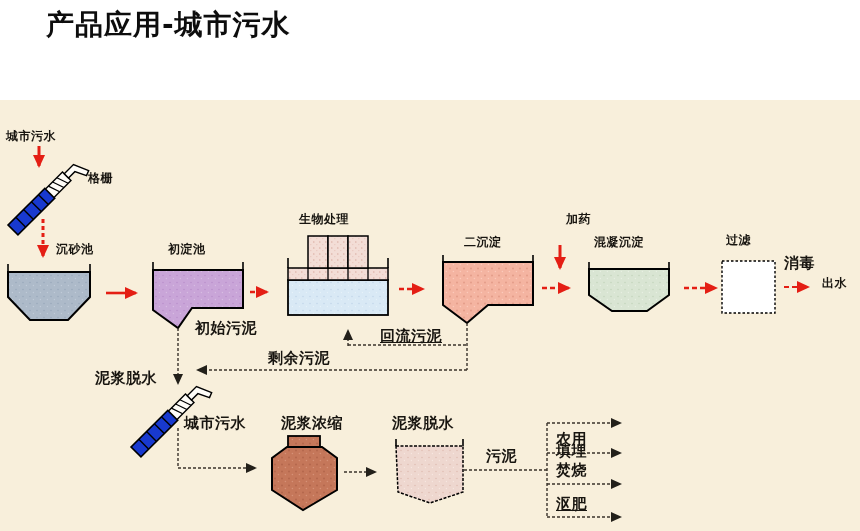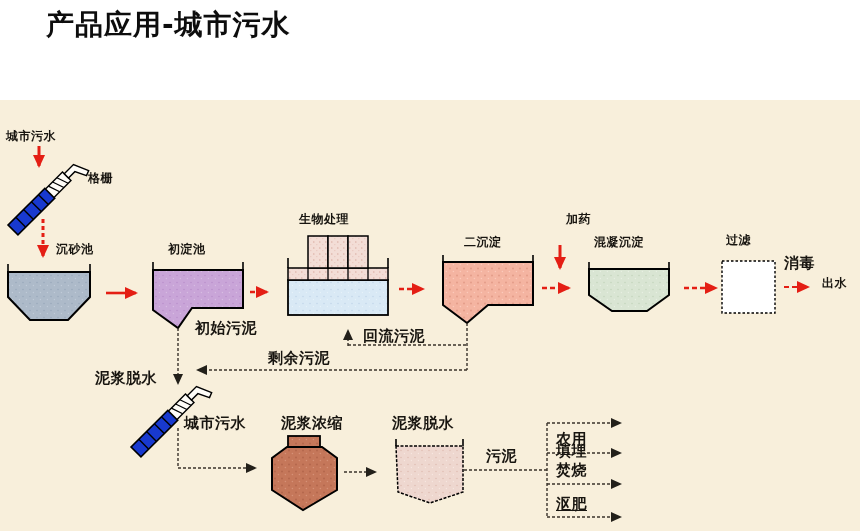--- a/index.html
+++ b/index.html
@@ -167,21 +167,21 @@
 <div class="lbl" style="left:56px;top:241px;">沉砂池</div>
 <div class="lbl" style="left:168px;top:241px;">初淀池</div>
 <div class="lbl" style="left:299px;top:211px;">生物处理</div>
 <div class="lbl" style="left:464px;top:234px;">二沉淀</div>
 <div class="lbl" style="left:538px;top:211px;margin-left:28px;">加药</div>
 <div class="lbl" style="left:594px;top:234px;">混凝沉淀</div>
 <div class="lbl" style="left:726px;top:232px;">过滤</div>
 <div class="lbl sm" style="left:784px;top:254px;">消毒</div>
 <div class="lbl" style="left:822px;top:275px;">出水</div>
 <div class="lbl sm" style="left:183px;top:319px;margin-left:12px;">初始污泥</div>
-<div class="lbl sm" style="left:363px;top:327px;">回流污泥</div>
+<div class="lbl sm" style="left:380px;top:327px;text-decoration:underline;">回流污泥</div>
 <div class="lbl sm" style="left:268px;top:349px;">剩余污泥</div>
 <div class="lbl sm" style="left:95px;top:369px;">泥浆脱水</div>
 <div class="lbl sm" style="left:184px;top:414px;">城市污水</div>
 <div class="lbl sm" style="left:281px;top:414px;">泥浆浓缩</div>
 <div class="lbl sm" style="left:392px;top:414px;">泥浆脱水</div>
 <div class="lbl sm" style="left:486px;top:447px;">污泥</div>
 <div class="lbl sm" style="left:556px;top:399px;margin-top:43px;">填埋</div>
 <div class="lbl sm" style="left:556px;top:430px;">农用</div>
 <div class="lbl sm" style="left:556px;top:461px;">焚烧</div>
 <div class="lbl sm" style="left:556px;top:495px;text-decoration:underline;">沤肥</div>

